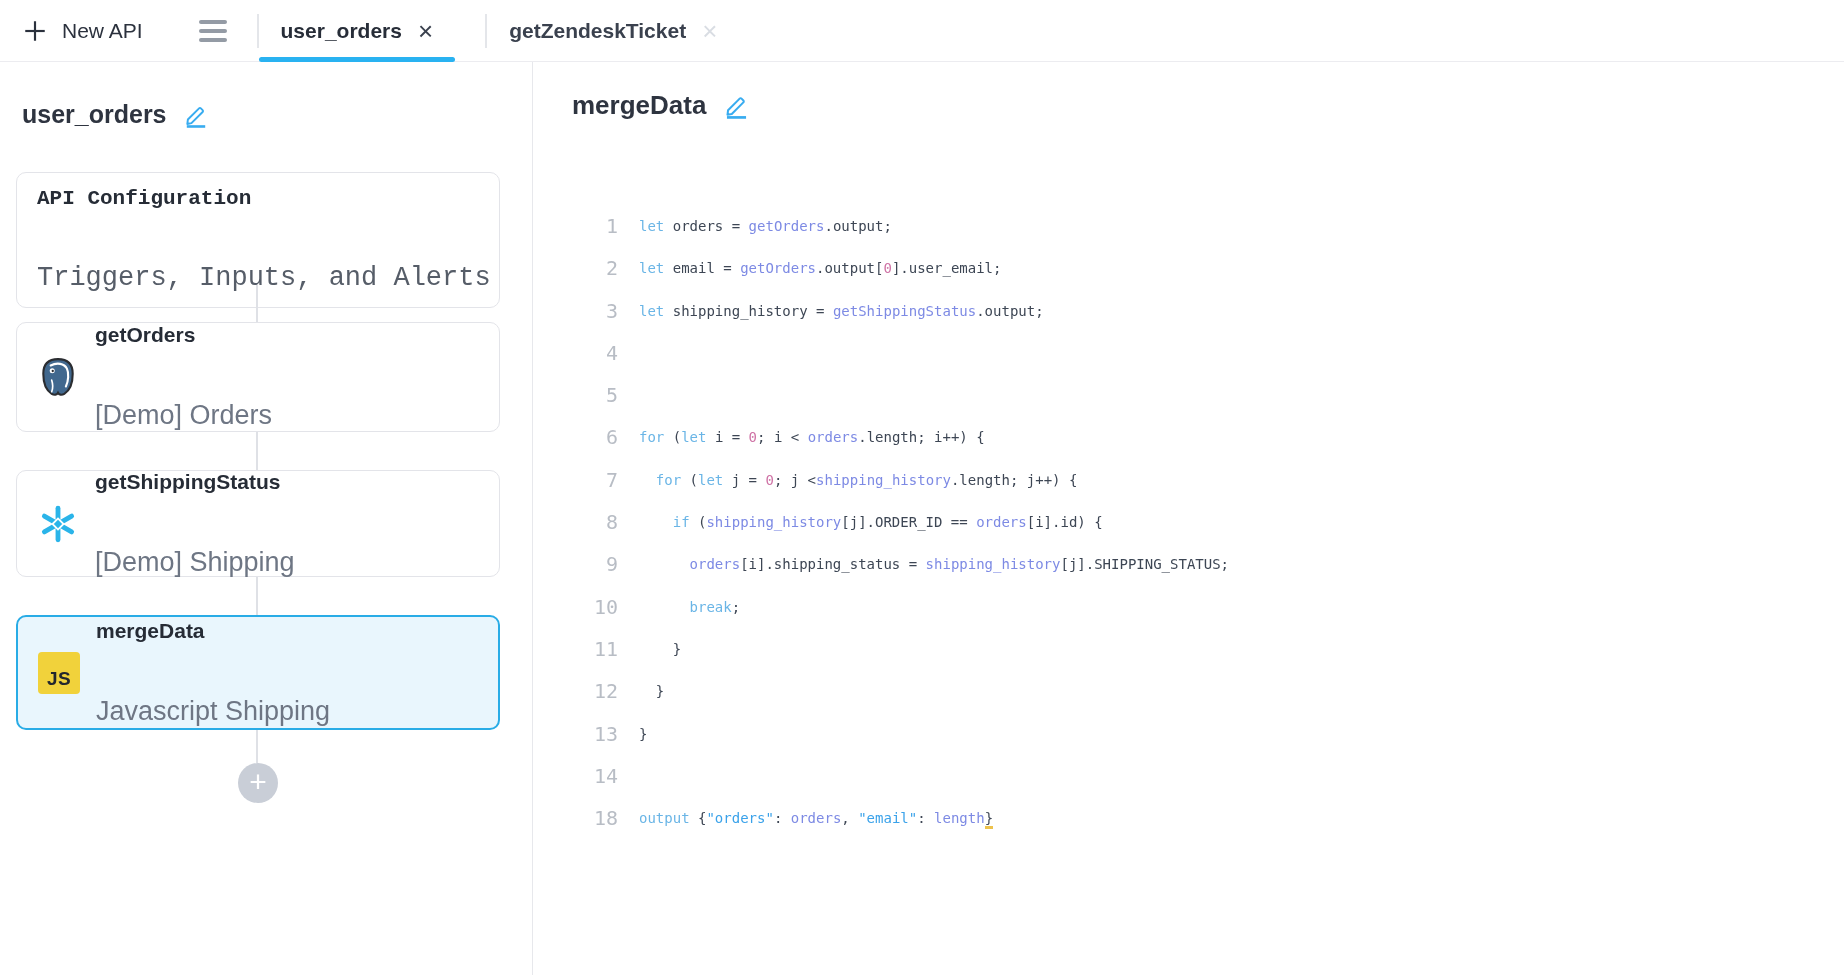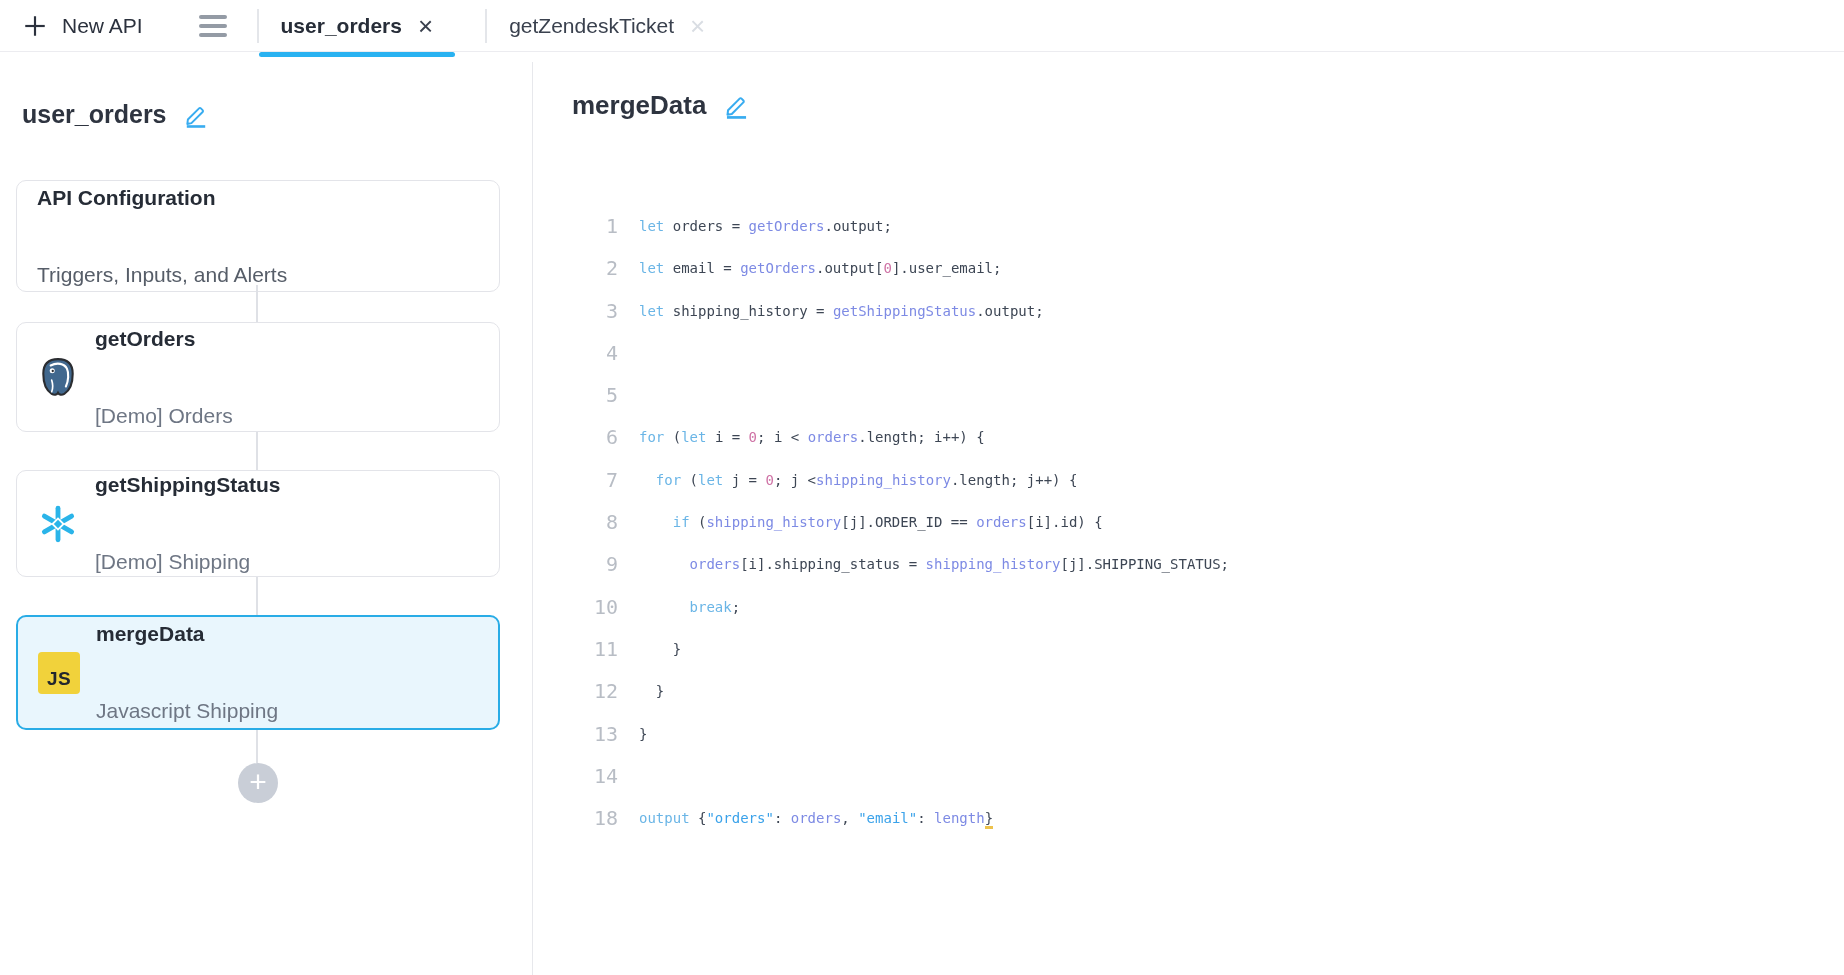--- a/index.html
+++ b/index.html
@@ -6,43 +6,43 @@
     --tab-underline:#29b2f1; --edit:#38acf0; --divider:#e7e8ec; --card-border:#e3e4e9;
     --sel-border:#29ace6; --sel-bg:#e9f6fd; --title:#262c36; --subtitle:#6e7684;
     --kw:#6ab5e6; --var:#7d8ae4; --num:#cf72a5; --str:#3aa2ea; --pl:#3d4654; --ln:#b8bdc5;
     --warn:#edc24d; --snow:#2ab4e9; --pg:#41688e; --js:#f1d23b;
   }
   *{box-sizing:border-box;margin:0;padding:0;}
   html,body{width:1844px;height:975px;overflow:hidden;background:#fff;
     font-family:"Liberation Sans",sans-serif;color:#2b313d;}
 
   
-  .topbar{position:absolute;left:0;top:0;width:1844px;height:52px;background:#fff;
+  .topbar{position:absolute;left:0;top:0;width:1844px;height:62px;background:#fff;
     border-bottom:1px solid #ececf0;display:flex;align-items:center;}
   .newapi{margin-left:22px;display:flex;align-items:center;gap:14px;cursor:pointer;}
   .newapi .lbl{font-size:21px;font-weight:500;color:#2b313d;}
   .hamburger{margin-left:56px;width:28px;height:22px;display:flex;flex-direction:column;justify-content:space-between;cursor:pointer;}
   .hamburger i{display:block;height:4px;border-radius:2px;background:#949ba5;}
   .tdiv{width:2px;height:34px;background:#e4e6ea;margin-left:30px;}
   .tab{position:relative;height:62px;display:flex;align-items:center;padding:0 22px;cursor:pointer;}
-  .tab .tlabel{font-size:21px;color:#3a414e;font-weight:400;}
+  .tab .tlabel{font-size:21px;color:#3a414e;font-weight:700;}
   .tab.active .tlabel{font-weight:700;color:#272d38;}
   .tab .tclose{margin-left:16px;font-size:26px;line-height:1;color:#3a414e;font-weight:300;}
   .tab .tclose.light{color:#d9dde3;}
   .tab.active::after{content:"";position:absolute;left:0;right:0;bottom:0;height:5px;border-radius:4px;background:var(--tab-underline);}
 
   
   .sidebar{position:absolute;left:0;top:62px;width:533px;height:913px;background:#fff;border-right:1px solid var(--divider);}
   .sb-title{position:absolute;left:22px;top:38px;display:flex;align-items:center;gap:16px;}
   .sb-title .name{font-size:25px;font-weight:700;color:#2e3440;}
   .card{position:absolute;left:16px;width:484px;background:#fff;border:1.5px solid var(--card-border);
     border-radius:10px;display:flex;align-items:center;padding-left:20px;gap:16px;cursor:pointer;}
   .card .txt{display:flex;flex-direction:column;gap:9px;}
   .card .ct{font-size:21px;font-weight:700;color:var(--title);}
-  .card .cs{font-size:21px;color:var(--subtitle);margin-top:44px;}
+  .card .cs{font-size:27px;color:var(--subtitle);margin-top:44px;}
   .card.c1 .cs{color:#565d68;}
   .card.selected{border:2px solid var(--sel-border);background:var(--sel-bg);}
   .conn{position:absolute;left:256px;width:2px;background:#dfe1e6;}
   .ic{width:42px;height:42px;flex:0 0 42px;display:flex;align-items:center;justify-content:center;}
   .jsbadge{width:42px;height:42px;flex:0 0 42px;background:var(--js);border-radius:4px;
     display:flex;align-items:flex-end;justify-content:center;padding-bottom:4px;
     font-size:19px;font-weight:700;color:#23272e;letter-spacing:.5px;}
   .plusbtn{position:absolute;left:238px;top:701px;width:40px;height:40px;border-radius:50%;
     background:#c9ced7;color:#fff;display:flex;align-items:center;justify-content:center;
     font-size:30px;font-weight:400;cursor:pointer;line-height:1;padding-bottom:2px;}
@@ -88,21 +88,21 @@
 
 <div class="sidebar">
   <div class="sb-title">
     <span class="name">user_orders</span>
     <svg width="26" height="26" viewBox="0 0 24 24">
       <path d="M4.5 16.2 L14.8 5.9 a1.2 1.2 0 0 1 1.7 0 l1.6 1.6 a1.2 1.2 0 0 1 0 1.7 L7.8 19.5 L4 20.3 Z" fill="none" stroke="var(--edit)" stroke-width="1.8" stroke-linejoin="round"></path>
       <line x1="3.5" y1="22.6" x2="20.5" y2="22.6" stroke="var(--edit)" stroke-width="2.4"></line>
     </svg>
   </div>
 
-  <div class="card c1" style="top:118px;height:112px;">
+  <div class="card c1" style="top:110px;height:136px;font-family:Liberation Mono, monospace;">
     <div class="txt">
       <span class="ct">API Configuration</span>
       <span class="cs">Triggers, Inputs, and Alerts</span>
     </div>
   </div>
 
   <div class="conn" style="top:223px;height:37px;"></div>
 
   <div class="card" style="top:260px;height:110px;">
     <span class="ic">

